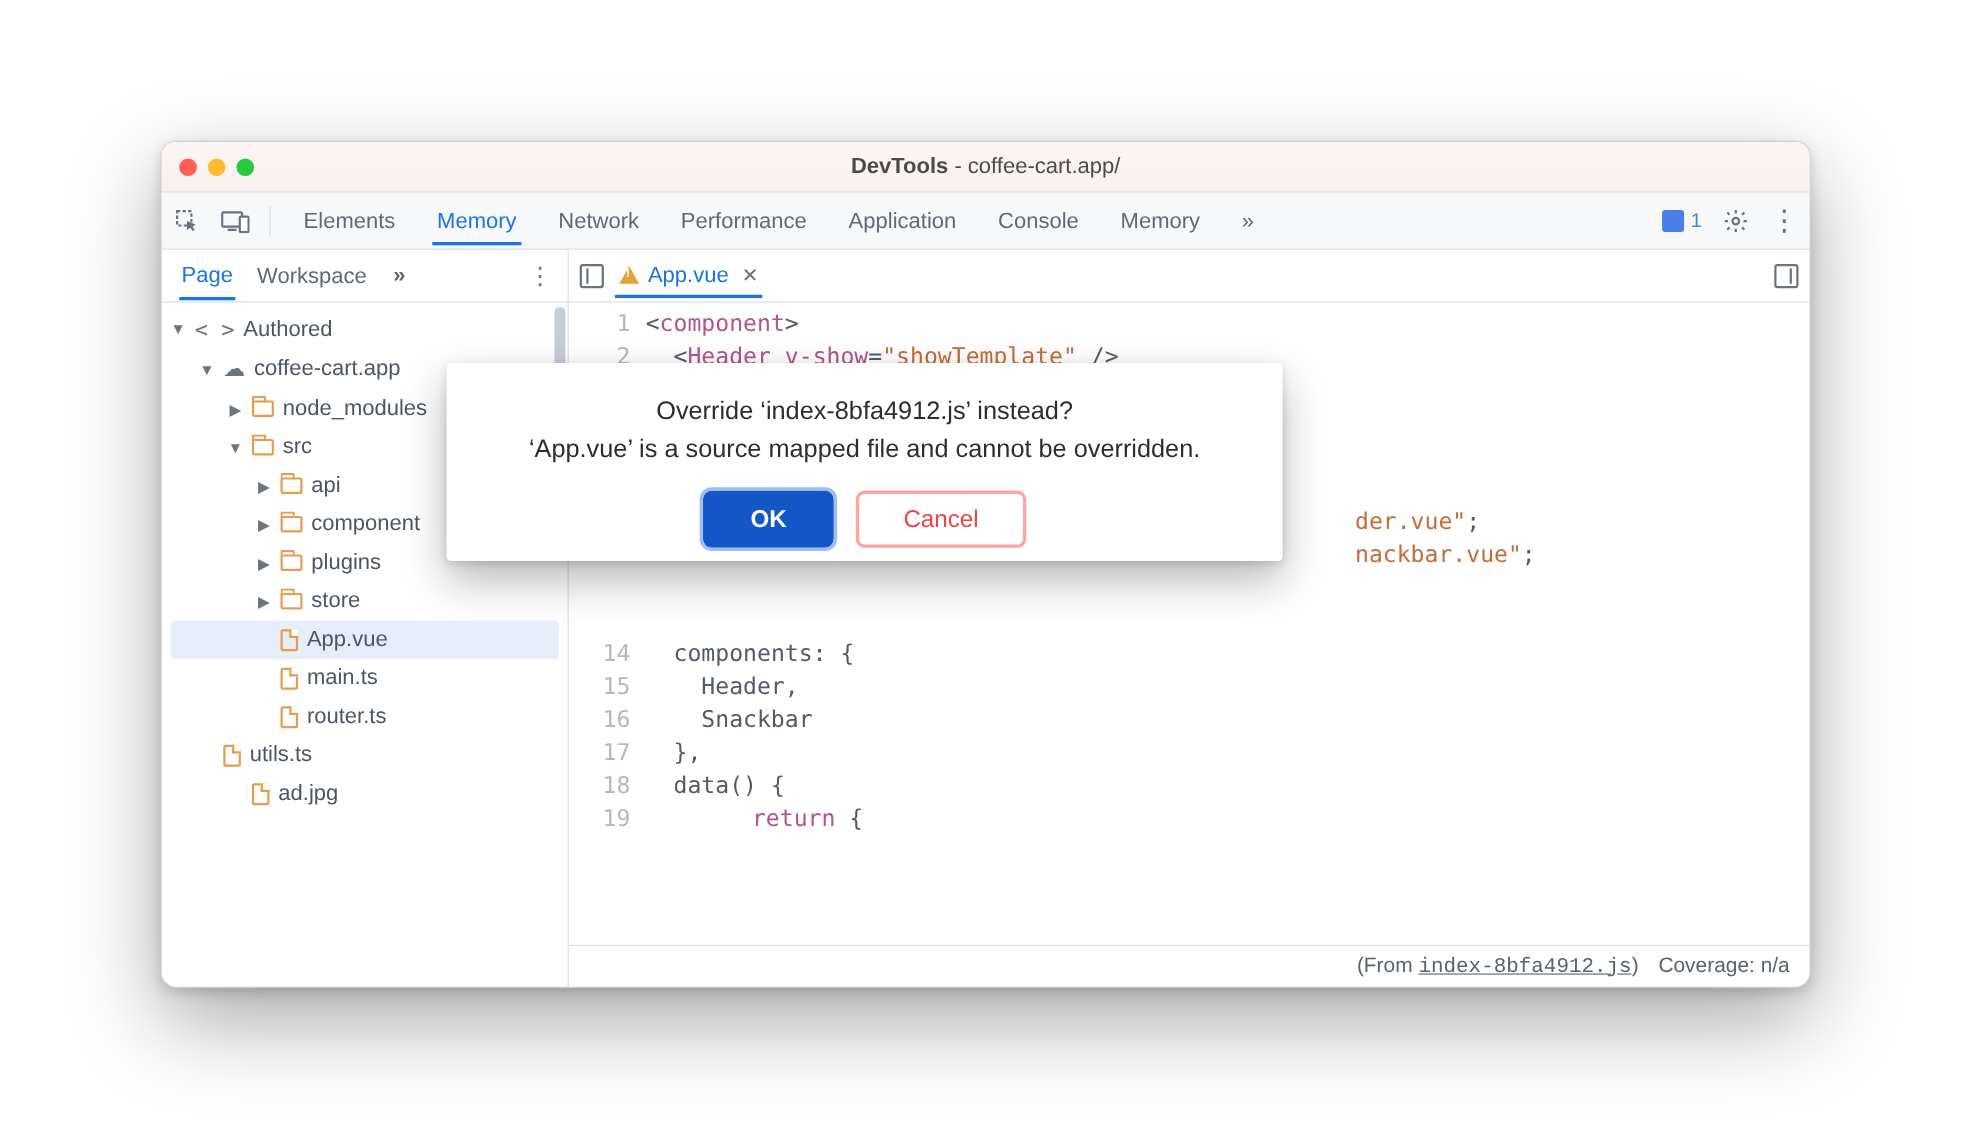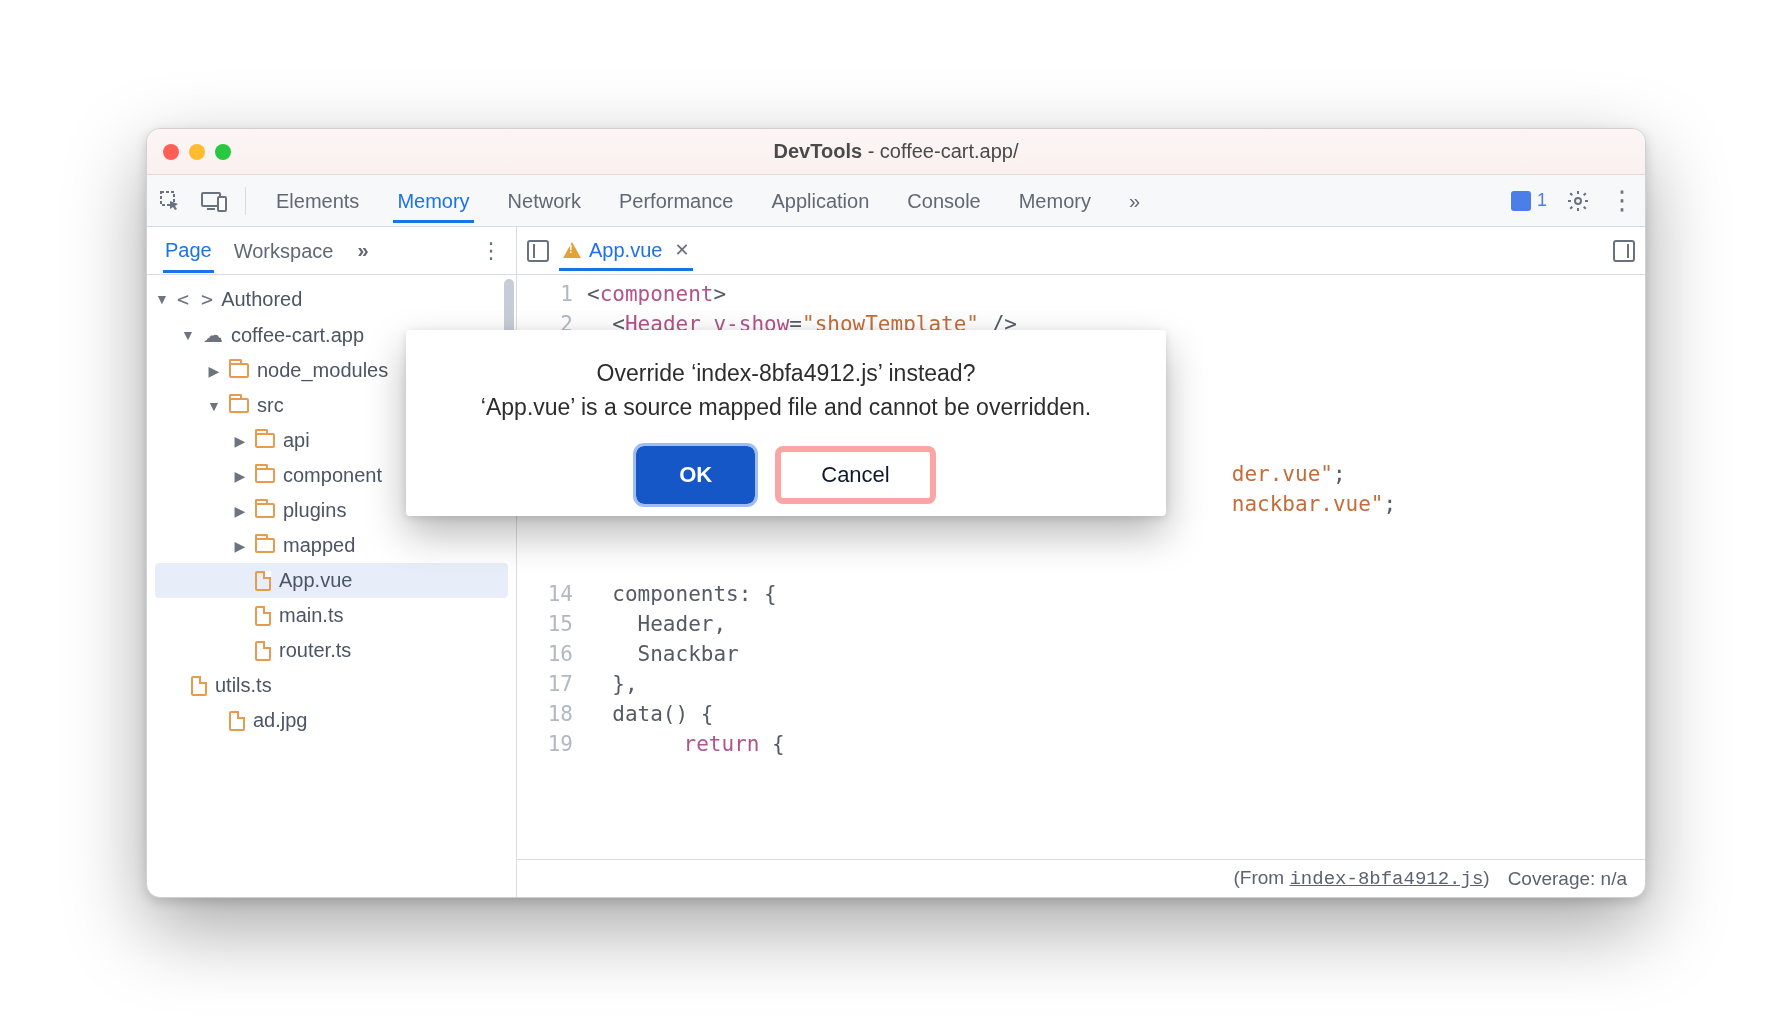--- a/index.html
+++ b/index.html
@@ -63,21 +63,21 @@
   .code{flex:1;display:flex;font-family:ui-monospace,Menlo,Consolas,monospace;font-size:21px;line-height:30px;overflow:hidden;padding-top:4px;}
   .gutter{width:70px;text-align:right;color:#b2b8c2;padding-right:14px;user-select:none;}
   .src{flex:1;white-space:pre;color:#2b2b2b;}
   .tag{color:#b1548b;} .attr{color:#b1548b;} .str{color:#c46d3a;} .kw{color:#b1548b;margin-left:46px;} .plain{color:#545b66;} .pn{color:#545b66;}
   .statusbar{height:38px;border-top:1px solid #d9dde2;display:flex;align-items:center;justify-content:flex-end;gap:18px;padding:0 18px;font-size:19px;color:#5b6370;}
   .statusbar a{color:#5b6370;text-decoration:underline;font-family:Liberation Mono, monospace;}
   
   .dialog{position:absolute;left:406px;top:330px;width:760px;background:#fff;border-radius:4px;box-shadow:0 18px 40px rgba(0,0,0,.28),0 2px 8px rgba(0,0,0,.12);padding:26px 30px 12px;text-align:center;}
   .dialog .msg{font-size:23px;color:#2d2d2d;line-height:34px;}
   .dialog .btns{margin-top:22px;display:flex;justify-content:center;gap:20px;}
-  .btn{font-size:22px;padding:10px 40px;border-radius:8px;border:6px solid #fca5a5;background:#fff;color:#0f172a;cursor:default;}
+  .btn{font-size:22px;padding:10px 40px;border-radius:8px;border:3px solid #fca5a5;background:#fff;color:#ef4444;cursor:default;}
   .btn.primary{background:#1657c8;color:#fff;border:3px solid #1657c8;outline:3px solid #9fbdf1;outline-offset:0;font-weight:600;}
   svg{display:block;}
 </style>
 </head>
 <body>
 
 <div class="stage">
   <div class="window">
 
     <div class="titlebar">
@@ -186,35 +186,35 @@
               <span>component</span>
             </div>
           <div class="row" style="padding-left:86px;">
               <span class="arrow">▶</span>
               <span class="folder"></span>
               <span>plugins</span>
             </div>
           <div class="row" style="padding-left:86px;">
               <span class="arrow">▶</span>
               <span class="folder"></span>
-              <span>mapped</span>
+              <span>store</span>
             </div>
           <div class="row selected" style="padding-left:100px;margin:0 8px;">
               <span class="file"></span>
               <span>App.vue</span>
             </div>
           <div class="row" style="padding-left:108px;">
               <span class="file"></span>
               <span>main.ts</span>
             </div>
           <div class="row" style="padding-left:108px;">
               <span class="file"></span>
               <span>router.ts</span>
             </div>
-          <div class="row" style="padding-left:44px;">
+          <div class="row" style="padding-left:56px;">
               <span class="file"></span>
               <span>utils.ts</span>
             </div>
           <div class="row" style="padding-left:82px;">
               <span class="file"></span>
               <span>ad.jpg</span>
             </div>
         </div>
       </div>
 

